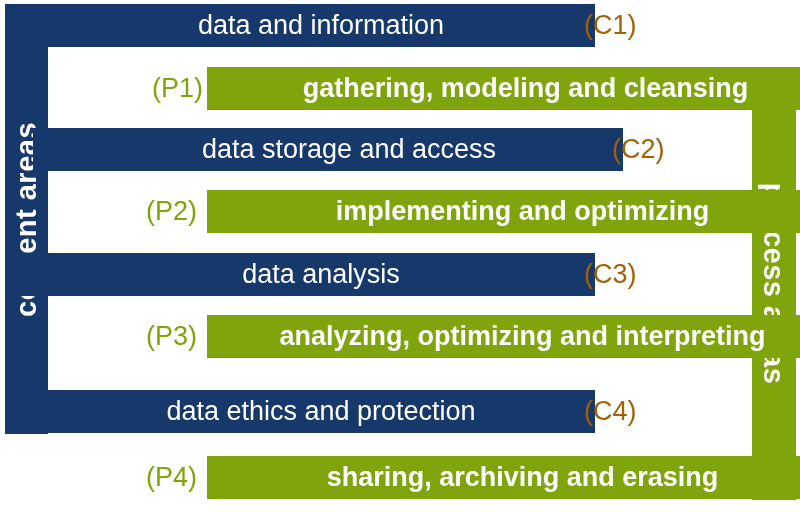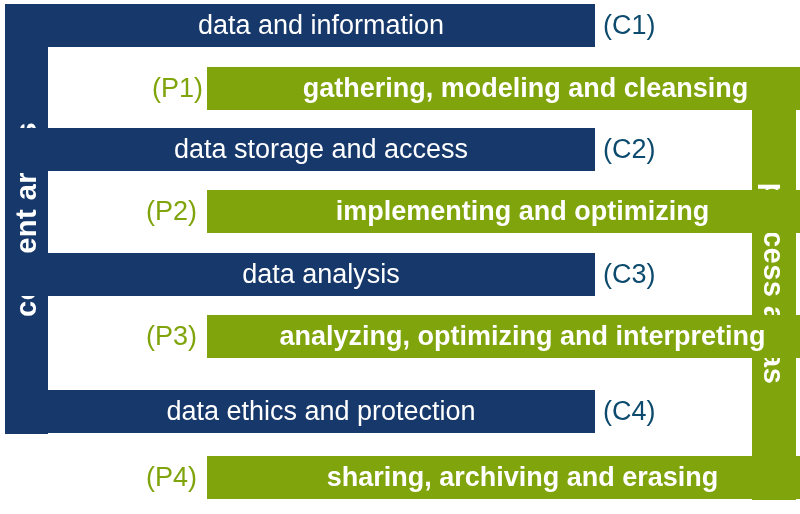--- a/index.html
+++ b/index.html
@@ -39,27 +39,27 @@
   .bar.c{left:5px;width:590px;background:#17386a;padding-left:42px;}
   .bar.p{left:207px;width:697px;background:#80a40b;padding-right:66px;font-weight:bold;}
 
   
   .code{
     position:absolute;
     height:43px;
     display:flex;align-items:center;
     font-size:27px;
   }
-  .code.c{left:603px;color:#0c4a6e;text-align:center;}
+  .code.c{left:584px;color:#a16207;text-align:center;}
   .code.p{left:0;width:197px;justify-content:flex-end;color:#80a40b;}
 
   
   .r-c1{top:4px;}
   .r-p1{top:67px;padding-left:6px;}
-  .r-c2{top:128px;}
+  .r-c2{top:128px;margin-left:28px;}
   .r-p2{top:190px;text-align:right;}
   .r-c3{top:253px;}
   .r-p3{top:315px;}
   .r-c4{top:390px;}
   .r-p4{top:456px;}
 
   .bar-text{white-space:nowrap;}
 </style>
 </head>
 <body>

